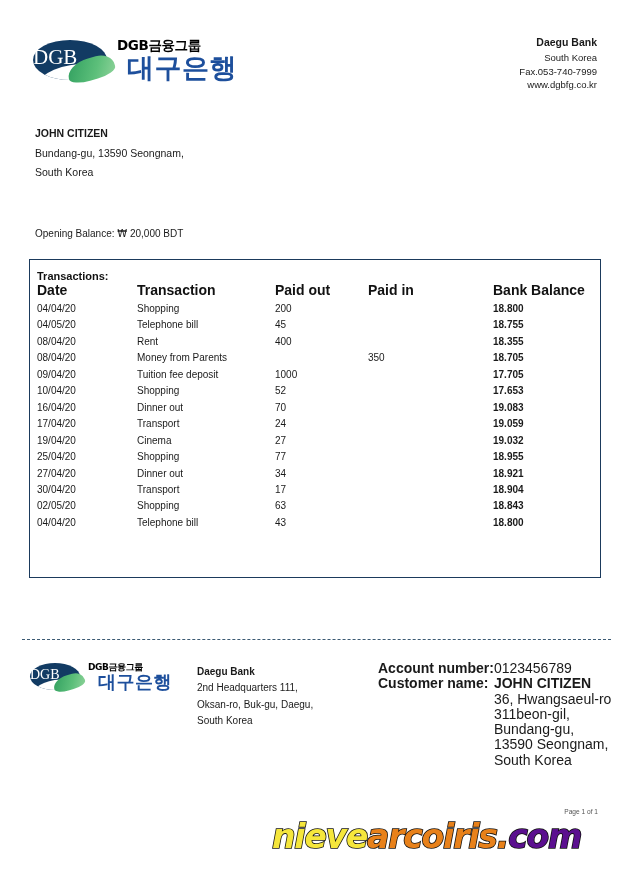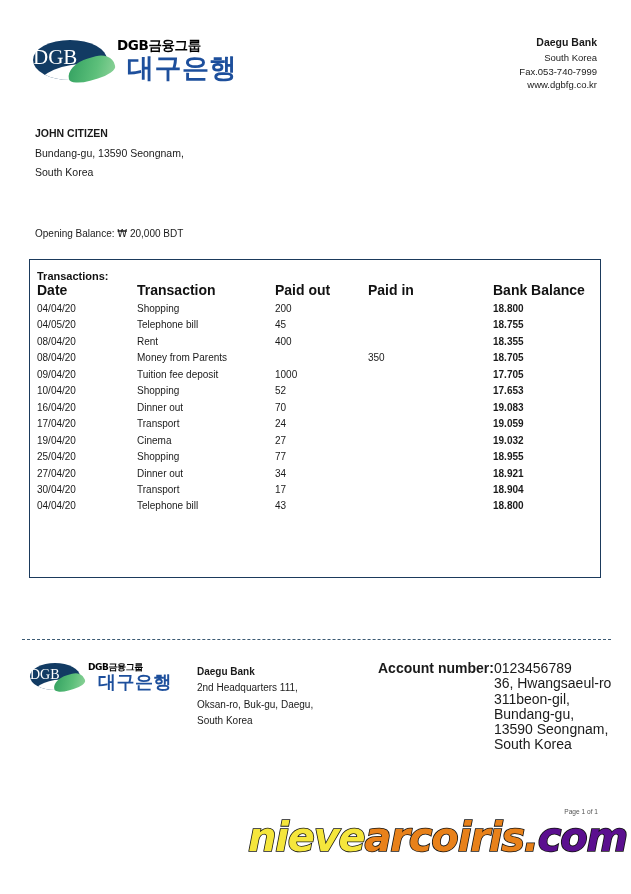--- a/index.html
+++ b/index.html
@@ -231,23 +231,23 @@
   #page-num {
     position: absolute;
     right: 33px; top: 808px;
     font-size: 6.6px;
     color: #555555;
   }
 
   
   #watermark {
     position: absolute;
-    left: 248px; top: 818px;
+    left: 272px; top: 818px;
     font-family: "DejaVu Sans", sans-serif;
-    font-size: 40px;
+    font-size: 33px;
     font-weight: bold;
     font-style: italic;
     letter-spacing: -1.2px;
     line-height: 38px;
     white-space: nowrap;
     -webkit-text-stroke: 1.6px #111111;
     paint-order: stroke fill;
   }
   #watermark .w1 { color: #f5e63c; }
   #watermark .w2 { color: #e8811a; }
@@ -387,20 +387,27 @@
             <td class="col-bal bal">18.921</td>
           </tr>
           <tr>
             <td class="col-date">30/04/20</td>
             <td class="col-tx">Transport</td>
             <td class="col-out">17</td>
             <td class="col-in"></td>
             <td class="col-bal bal">18.904</td>
           </tr>
           <tr>
+            <td class="col-date">02/05/20</td>
+            <td class="col-tx">Shopping</td>
+            <td class="col-out">63</td>
+            <td class="col-in"></td>
+            <td class="col-bal bal">18.843</td>
+          </tr>
+          <tr>
             <td class="col-date">04/04/20</td>
             <td class="col-tx">Telephone bill</td>
             <td class="col-out">43</td>
             <td class="col-in"></td>
             <td class="col-bal bal">18.800</td>
           </tr>
         </tbody>
     </table>
   </div>
 
@@ -428,20 +435,24 @@
   </div>
 
   <div id="footer-account">
     <table>
       <tbody>
           <tr>
         <td class="lbl">Account number:</td>
         <td>0123456789</td>
       </tr>
       <tr>
+        <td class="lbl">Customer name:</td>
+        <td class="acct-cust-name">JOHN CITIZEN</td>
+      </tr>
+      <tr>
         <td class="lbl"></td>
         <td>36, Hwangsaeul-ro</td>
       </tr>
       <tr>
         <td class="lbl"></td>
         <td>311beon-gil,</td>
       </tr>
       <tr>
         <td class="lbl"></td>
         <td>Bundang-gu,</td>

